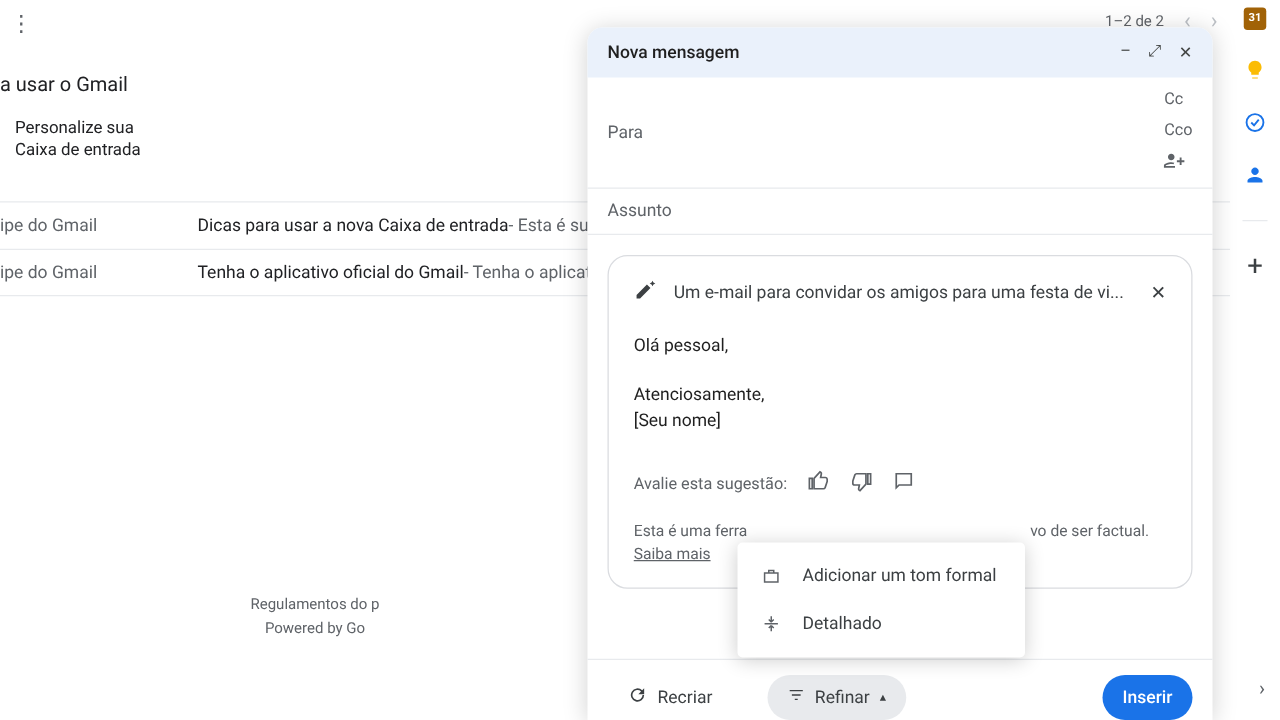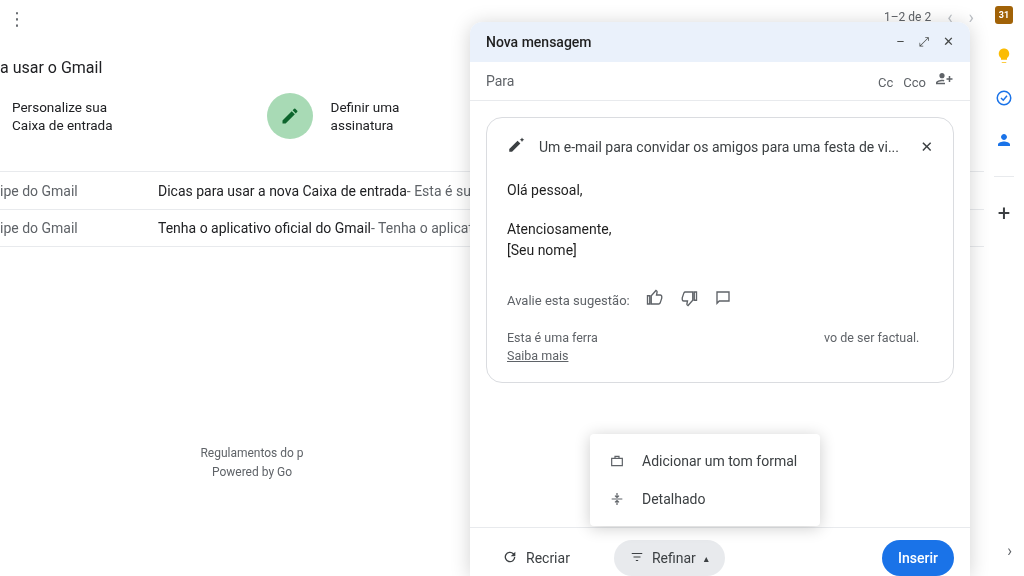--- a/index.html
+++ b/index.html
@@ -24,31 +24,31 @@
 .onboard-item { display: flex; align-items: center; gap: 18px; }
 .icon-circle { width: 46px; height: 46px; border-radius: 50%; background: #a8dab5; display: flex; align-items: center; justify-content: center; color: #0d652d; font-size: 20px; }
 .onboard-text { font-size: 13.5px; color: #202124; line-height: 1.35; }
 
 .mail-row { display: flex; align-items: center; height: 38px; border-top: 1px solid #e8eaed; padding-left: 0; font-size: 14px; }
 .mail-row:last-child { border-bottom: 1px solid #e8eaed; }
 .sender { width: 158px; color: #5f6368; overflow: hidden; white-space: nowrap; }
 .subject { color: #202124; }
 .snippet { color: #5f6368; }
 
-.footer { text-align: center; color: #5f6368; font-size: 12px; margin-top: 60px; line-height: 1.6; position: absolute; left: 0; right: 520px; top: 384px; }
+.footer { text-align: center; color: #5f6368; font-size: 12px; margin-top: 90px; line-height: 1.6; position: absolute; left: 0; right: 520px; top: 384px; }
 
 
 .compose { position: absolute; left: 470px; top: 22px; width: 500px; bottom: 0; background: #fff; border-radius: 12px 12px 0 0; box-shadow: 0 2px 20px rgba(0,0,0,0.18); display: flex; flex-direction: column; }
 .compose-header { background: #eaf1fb; padding: 12px 16px; border-radius: 12px 12px 0 0; display: flex; align-items: center; justify-content: space-between; }
 .compose-title { font-size: 14px; color: #1f1f1f; font-weight: 500; }
 .compose-ctrls { display: flex; gap: 14px; color: #444746; }
 .compose-ctrls span { cursor: pointer; font-size: 13px; }
 
 .field-row { padding: 10px 16px; border-bottom: 1px solid #e8eaed; display: flex; align-items: center; color: #5f6368; font-size: 14px; }
-.field-row .right { margin-left: auto; display: flex; gap: 10px; align-items: flex-end; }
+.field-row .right { margin-left: auto; display: flex; gap: 10px; align-items: flex-start; flex-direction: column; }
 .cc-link { color: #5f6368; font-size: 13px; cursor: pointer; }
 
 .ai-card { margin: 16px; border: 1px solid #dadce0; border-radius: 16px; padding: 18px 20px; display: flex; flex-direction: column; }
 .ai-prompt-row { display: flex; align-items: center; gap: 14px; margin-bottom: 22px; }
 .pen-ico { font-size: 16px; }
 .prompt-text { flex: 1; font-size: 14px; color: #3c4043; white-space: nowrap; overflow: hidden; text-overflow: ellipsis; }
 .close-x { font-size: 15px; color: #3c4043; cursor: pointer; }
 
 .body-text { font-size: 14px; color: #1f1f1f; line-height: 1.5; }
 .body-text p { margin-bottom: 18px; }
@@ -107,29 +107,20 @@
   <div class="side-icon plus-icon">+</div>
   <span class="arrow-icon">›</span>
 </div>
 
 <div class="main">
   <div class="onboard-title">a usar o Gmail</div>
   <div class="onboard-row">
     <div class="onboard-item">
       <div class="onboard-text" style="white-space:pre-line">Personalize sua
 Caixa de entrada</div>
-    </div>
-    <div class="onboard-item" style="margin-left:130px">
-      <div class="icon-circle">
-        <svg width="20" height="20" viewBox="0 0 24 24">
-            <path fill="#0d652d" d="M3 17.25V21h3.75L17.81 9.94l-3.75-3.75L3 17.25zM20.71 7.04a1 1 0 0 0 0-1.41l-2.34-2.34a1 1 0 0 0-1.41 0l-1.83 1.83 3.75 3.75 1.83-1.83z"></path>
-          </svg>
-      </div>
-      <div class="onboard-text" style="white-space:pre-line">Definir uma
-assinatura</div>
     </div>
   </div>
 
   <div class="mail-row">
     <span class="sender">ipe do Gmail</span>
     <span class="subject">Dicas para usar a nova Caixa de entrada</span>
     <span class="snippet"> - Esta é su</span>
   </div>
   <div class="mail-row">
     <span class="sender">ipe do Gmail</span>
@@ -157,20 +148,23 @@
     <div class="right">
       <span class="cc-link">Cc</span>
       <span class="cc-link">Cco</span>
       <span style="font-size:15px">
         <svg width="18" height="14" viewBox="0 0 24 18">
             <path fill="#5f6368" d="M8 8c2 0 3.5-1.5 3.5-3.5S10 1 8 1 4.5 2.5 4.5 4.5 6 8 8 8zm0 2c-2.7 0-8 1.3-8 4v2h12v-2H2c0-.6 3-2 6-2 .8 0 1.6.1 2.3.3l1-1.7C10 10.2 9 10 8 10zm11-2V5h-2v3h-3v2h3v3h2v-3h3V8h-3z"></path>
           </svg>
       </span>
     </div>
   </div>
+  <div class="field-row">
+    <span>Assunto</span>
+  </div>
 
   <div class="ai-card">
     <div class="ai-prompt-row">
       <span class="pen-ico">
         <svg width="18" height="18" viewBox="0 0 24 24">
             <path fill="#3c4043" d="M3 17.25V21h3.75L17.81 9.94l-3.75-3.75L3 17.25zM20 2l-1 2-2 1 2 1 1 2 1-2 2-1-2-1-1-2z"></path>
           </svg>
       </span>
       <span class="prompt-text">Um e-mail para convidar os amigos para uma festa de vi...</span>
       <span class="close-x">✕</span>

